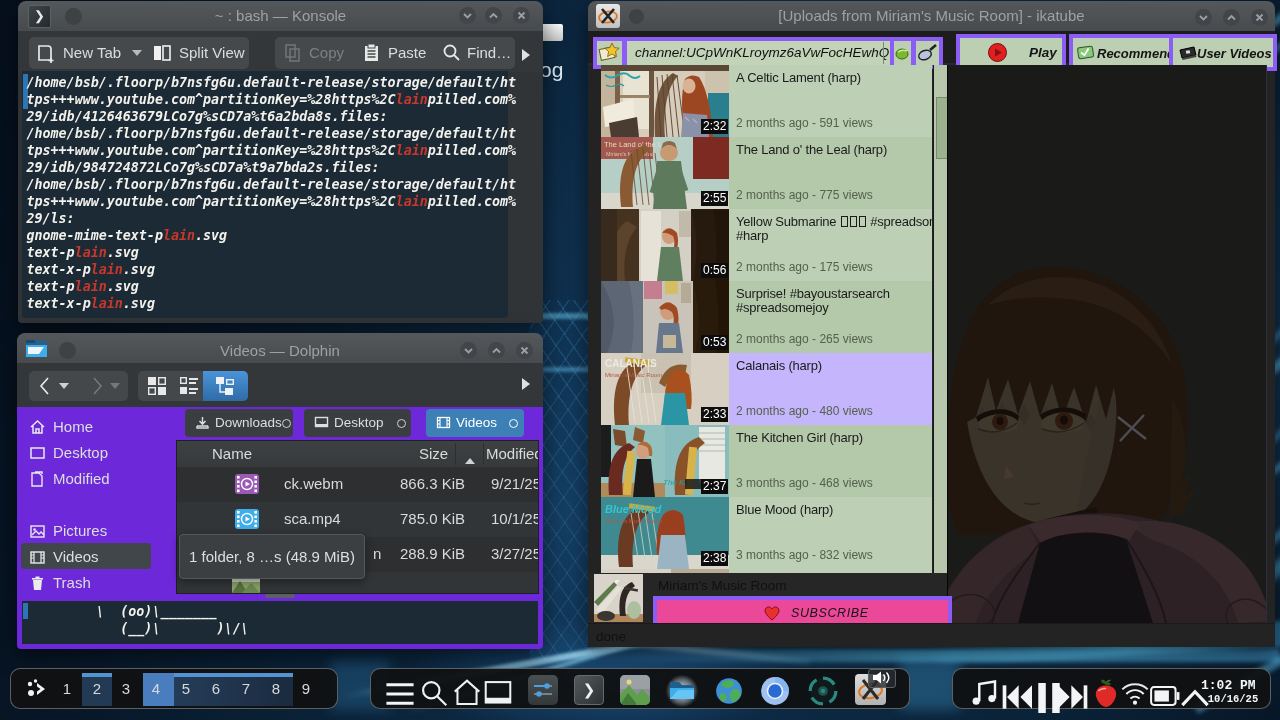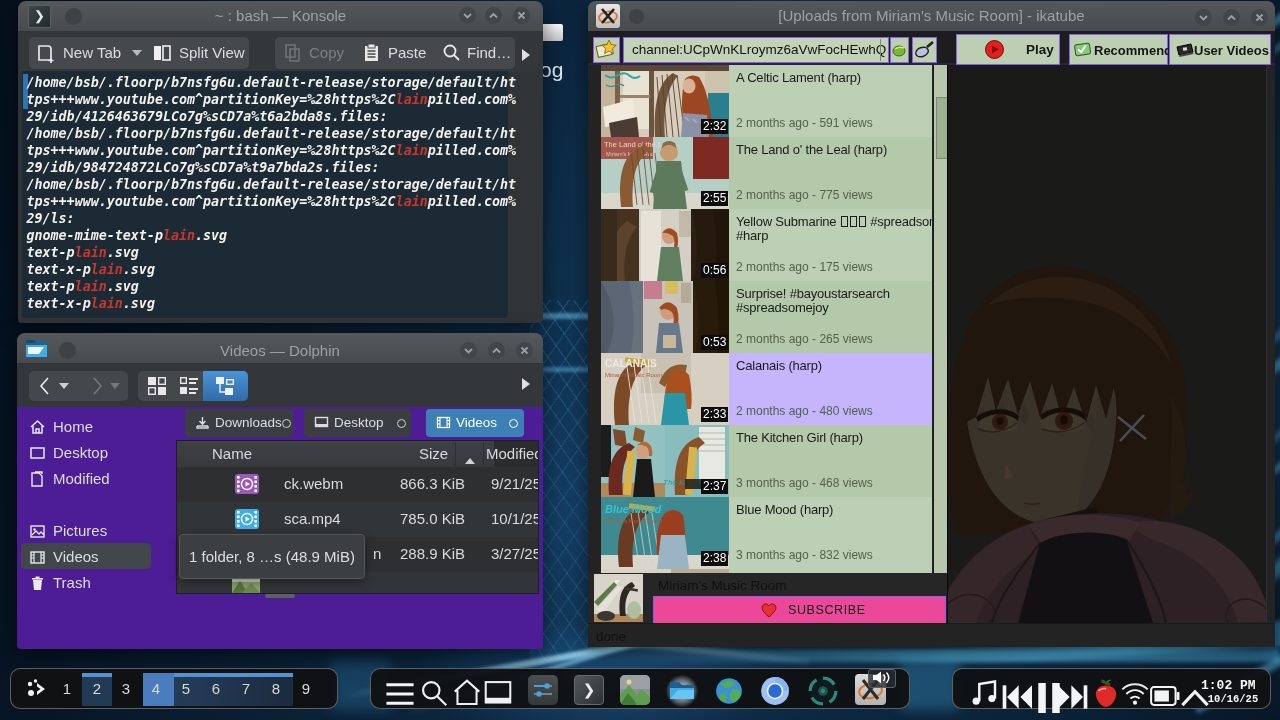--- a/index.html
+++ b/index.html
@@ -19,24 +19,24 @@
 .tbtn svg{position:absolute;left:3px;top:3px;}
 .pin{position:absolute;width:17px;height:17px;border-radius:50%;background:#3e4244;top:7px;}
 
 #konsole{left:18px;top:1px;width:525px;height:322px;background:#303436;}
 #kterm,#dterm{position:absolute;background:#1c2a35;font:bold italic 13.33px "Liberation Mono",monospace;color:#f3f1ec;}
 #kterm pre,#dterm pre{margin:0;line-height:17px;}
 .red{color:#c8372b;}
 .kgroup{position:absolute;background:#46494b;border-radius:5px;height:32px;top:36px;color:#dcdcdc;font-size:15px;}
 .kbtntxt{position:absolute;top:7px;}
 
-#dolphin{left:17px;top:333px;width:526px;height:316px;background:#4c1d95;}
+#dolphin{left:17px;top:333px;width:526px;height:316px;background:#6d28d9;}
 
 #ika{left:588px;top:1px;width:687px;height:646px;background:#232323;border-radius:8px 8px 2px 2px;box-shadow:0 6px 22px rgba(0,0,0,.55);}
-.sage{background:#bccfb2;border:1px solid #8b5cf6;}
+.sage{background:#bccfb2;border:4px solid #8b5cf6;font-style:italic;}
 .vrow{position:absolute;left:1px;width:345px;height:72px;}
 .vrow .tit{position:absolute;left:135px;top:6px;font-size:13px;letter-spacing:-.2px;color:#1b1b1b;width:241px;line-height:14px;}
 .vrow .meta{position:absolute;left:135px;bottom:7px;font-size:12px;color:#54624c;}
 .vrow .dur{position:absolute;left:100px;bottom:3px;background:#0d0d0d;color:#fff;font-size:12px;padding:0 2px;height:15px;line-height:15px;}
 .thumb{position:absolute;left:0;top:0;width:128px;height:72px;}
 .tofu{display:inline-block;width:5px;height:9px;border:1px solid #1b1b1b;margin:0 1px;vertical-align:-1px;font-style:normal;}
 
 .panel{position:absolute;top:668px;height:41px;background:rgba(16,17,18,.95);border:1px solid rgba(210,215,218,.4);border-radius:10px;box-sizing:border-box;}
 .dnum{position:absolute;top:0;height:39px;line-height:39px;width:30px;text-align:center;color:#d7d9da;font-size:15px;}
 .ticon{position:absolute;top:5px;width:30px;height:30px;}
@@ -283,21 +283,21 @@
       <svg class="abs" style="left:10px;top:6px" width="15" height="15" viewBox="0 0 15 15">
           <rect x="1.5" y="2.5" width="12" height="10" fill="none" stroke="#fff" stroke-width="1.3"></rect>
           <path d="M4 2.5 v10 M11 2.5 v10 M1.5 5.5 h2.5 M1.5 9 h2.5 M11 5.5 h2.5 M11 9 h2.5" stroke="#fff" stroke-width="1.1"></path>
         </svg>
       <span class="abs" style="left:30px;top:6px;">Videos</span>
         <div class="circ" style="left:83px;border-color:#fff;"></div>
     </div>
   </div>
 
   <div class="abs" style="left:159px;top:107px;width:361px;height:152px;background:#2a2c2e;border:1px solid #1d1f20;overflow:hidden;">
-    <div class="abs" style="left:0;top:0;width:317px;height:26px;background:linear-gradient(#3e4143,#37393b);color:#d8dadb;font-size:15px;text-align:center;">
+    <div class="abs" style="left:0;top:0;width:361px;height:26px;background:linear-gradient(#3e4143,#37393b);color:#d8dadb;font-size:15px;text-align:center;">
       <span class="abs" style="left:35px;top:4px;">Name</span>
       <span class="abs" style="left:242px;top:4px;">Size</span>
       <div class="abs" style="left:288px;top:12px;width:0;height:0;border:5px solid transparent;border-bottom:6px solid #cfd1d2;"></div>
       <span class="abs" style="left:309px;top:4px;">Modified</span>
       <div class="abs" style="left:278px;top:2px;width:1px;height:22px;background:#2c2e30;"></div>
       <div class="abs" style="left:306px;top:2px;width:1px;height:22px;background:#2c2e30;"></div>
     </div>
     <div class="abs frow" style="top:26px;background:#2d2f31;"></div>
     <div class="abs frow" style="top:61px;background:#323537;"></div>
     <div class="abs frow" style="top:96px;background:#2d2f31;"></div>
@@ -346,20 +346,25 @@
           <rect width="28" height="18" fill="#8aa06a"></rect>
           <rect x="0" y="0" width="28" height="7" fill="#c8d4c2"></rect>
           <path d="M0 18 L8 6 L16 18 Z" fill="#56723e"></path>
           <path d="M10 18 L19 8 L28 18 Z" fill="#6a8850"></path>
         </svg>
     </div>
   </div>
 
   <div class="abs" style="left:248px;top:261px;width:30px;height:4px;background:#5c6062;border-radius:2px;"></div>
 
+  <div id="dterm" style="left:5px;top:268px;width:516px;height:43px;">
+    <div class="abs" style="left:1px;top:2px;width:5px;height:16px;background:#2e75b6;"></div>
+    <pre class="abs" style="left:2px;top:2px;">         \  (oo)\_______
+            (__)\       )\/\</pre>
+  </div>
 
   <div class="abs" style="left:162px;top:201px;width:184px;height:43px;background:#3c3f41;border:1px solid #55585a;border-radius:4px;box-shadow:0 3px 10px rgba(0,0,0,.4);color:#dcdee0;font-size:15px;text-align:center;line-height:43px;">1 folder, 8 …s (48.9 MiB)</div>
 </div>
 
 <div class="win" id="ika">
   <div class="tbar">
     <div class="abs" style="left:8px;top:3px;width:24px;height:24px;border-radius:3px;background:linear-gradient(#e8e8e8,#c0c0c0);">
       <svg width="24" height="24" viewBox="0 0 24 24">
           <ellipse cx="12" cy="13" rx="9" ry="5.5" fill="none" stroke="#e07820" stroke-width="1.8" transform="rotate(-8 12 13)"></ellipse>
           <path d="M6 5 L18 19 M18 5 L6 19" stroke="#222" stroke-width="2.6"></path>

